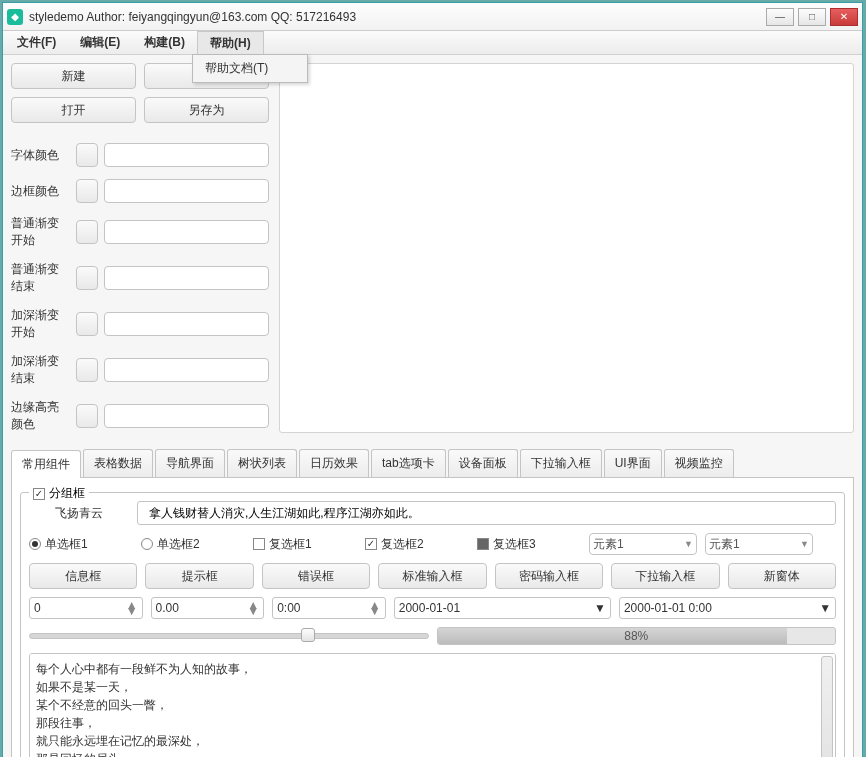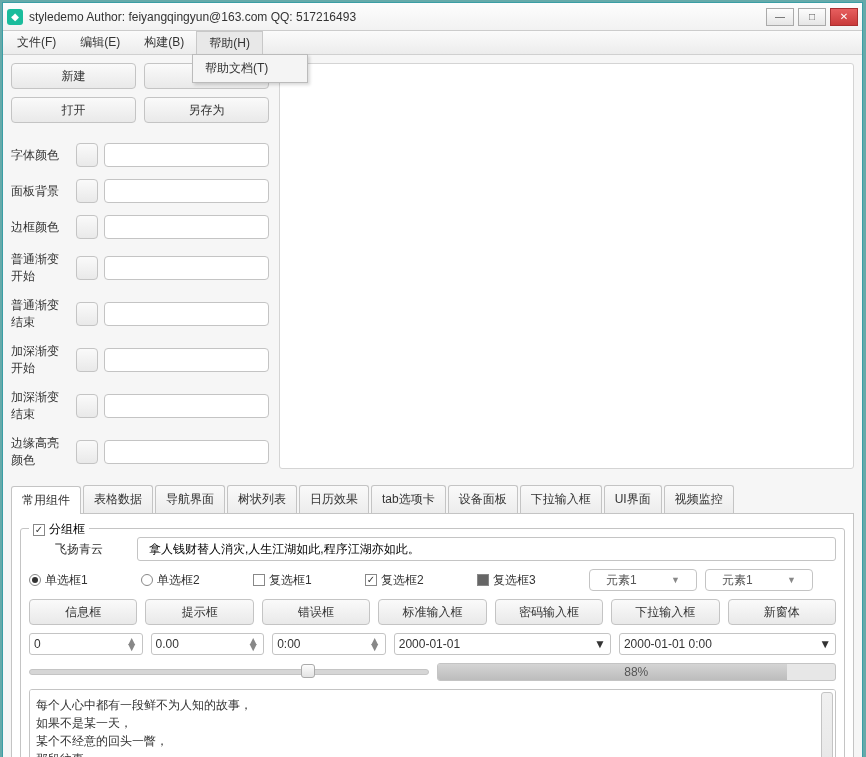--- a/index.html
+++ b/index.html
@@ -5,21 +5,21 @@
 * { box-sizing: border-box; margin: 0; padding: 0; font-family: "Microsoft YaHei", Arial, sans-serif; font-size: 12px; }
 body { background: #6aa; padding: 2px; }
 .window { width: 861px; background: #fff; border: 1px solid #3a9ea5; }
 .titlebar { background: linear-gradient(#fdfdfd,#f2f2f2); height: 28px; display: flex; align-items: center; padding: 0 4px; border-bottom: 1px solid #ccc; }
 .tb-icon { width: 16px; height: 16px; background: #1abc9c; border-radius: 3px; margin-right: 6px; display:flex;align-items:center;justify-content:center;color:#fff;font-size:10px; }
 .tb-title { color: #333; }
 .tb-spacer { flex: 1; }
 .tb-btn { width: 28px; height: 18px; border: 1px solid #aaa; background: linear-gradient(#fdfdfd,#e6e6e6); margin-left: 4px; display: flex; align-items: center; justify-content: center; font-size: 10px; color:#555; }
 .tb-close { background: linear-gradient(#e75f5f,#c93a3a); color: #fff; border-color:#aa3030; }
 .menubar { background: linear-gradient(#fbfbfb,#ececec); height: 24px; display: flex; align-items: stretch; padding: 0 2px; border-bottom: 1px solid #d0d0d0; position: relative; }
-.menu-item { padding: 0 12px; display: flex; align-items: center; color: #333; }
+.menu-item { padding: 0 12px; display: flex; align-items: center; color: #333; font-weight: bold; }
 .menu-item.open { background: #e8e8e8; border: 1px solid #c8c8c8; border-bottom: none; }
 .dropdown { position: absolute; top: 23px; left: 189px; background: #f4f4f4; border: 1px solid #bbb; box-shadow: 2px 2px 3px rgba(0,0,0,.15); width: 116px; z-index: 10; }
 .dropdown-item { padding: 5px 12px; color: #333; }
 .content { display: flex; padding: 8px; gap: 10px; background:#f6f6f6; }
 .leftcol { width: 258px; display: flex; flex-direction: column; gap: 8px; }
 .btn-row { display: flex; gap: 8px; }
 .btn { flex: 1; height: 26px; background: linear-gradient(#fafafa,#e9e9e9); border: 1px solid #c4c4c4; border-radius: 4px; display: flex; align-items: center; justify-content: center; color: #333; }
 .color-row { display: flex; align-items: center; gap: 6px; margin-top: 12px; }
 .color-label { width: 76px; text-align: left; color: #333; }
 .swatch { width: 28px; height: 24px; background: linear-gradient(#fafafa,#e9e9e9); border: 1px solid #c4c4c4; border-radius: 4px; }
@@ -34,21 +34,21 @@
 .groupbox-title { position: absolute; top: -8px; left: 8px; background: #fff; padding: 0 4px; display: flex; align-items: center; gap: 4px; }
 .row { display: flex; align-items: center; gap: 8px; margin-bottom: 8px; }
 .fylabel { width: 100px; text-align: center; color:#333; }
 .longinput { flex: 1; height: 24px; border: 1px solid #c4c4c4; border-radius: 3px; padding: 0 11px; background: #fff; }
 .radio, .check { display: flex; align-items: center; gap: 4px; width: 104px; color:#333;}
 .radio-dot { width:12px;height:12px;border:1px solid #888;border-radius:50%;display:flex;align-items:center;justify-content:center;}
 .radio-dot.sel::after{content:"";width:6px;height:6px;background:#333;border-radius:50%;}
 .chk-box { width:12px;height:12px;border:1px solid #888;display:flex;align-items:center;justify-content:center;font-size:10px;line-height:1;}
 .chk-box.sel::after{content:"✓";color:#333;}
 .chk-box.tri{background:#666;}
-.combo { width:108px; height:22px; border:1px solid #c4c4c4; border-radius:4px; background:#fff; display:flex; align-items:center; padding:0 16px; justify-content:space-between; color:#555;}
+.combo { width:108px; height:22px; border:1px solid #c4c4c4; border-radius:4px; background:#fff; display:flex; align-items:center; padding:0 3px; justify-content:space-between; color:#555;}
 .combo .arr{color:#888;font-size:9px;}
 .btn7 { flex:1; height:26px; background:linear-gradient(#fafafa,#e9e9e9); border:1px solid #c4c4c4; border-radius:4px; display:flex;align-items:center;justify-content:center;color:#333;}
 .spin { flex:1; height:22px; border:1px solid #c4c4c4; border-radius:3px; background:#fff; display:flex; align-items:center; padding:0 4px; justify-content:space-between; color:#333;}
 .spin .updn{display:flex;flex-direction:column;font-size:6px;line-height:6px;color:#888;}
 .date { flex:1; height:22px; border:1px solid #c4c4c4; border-radius:3px; background:#fff; display:flex; align-items:center; padding:0 4px; justify-content:space-between; color:#333;}
 .slider-track{flex:1;height:6px;background:#d6d6d6;border:1px solid #c4c4c4;border-radius:3px;position:relative;}
 .slider-thumb{position:absolute;top:-6px;width:14px;height:14px;background:linear-gradient(#fdfdfd,#e3e3e3);border:1px solid #aaa;border-radius:3px;}
 .progress{flex:1;height:18px;background:#e7e7e7;border:1px solid #c4c4c4;border-radius:3px;position:relative;overflow:hidden;}
 .progress-fill{height:100%;background:linear-gradient(#d4d4d4,#bcbcbc);}
 .progress-text{position:absolute;inset:0;display:flex;align-items:center;justify-content:center;color:#555;}
@@ -90,25 +90,20 @@
         <div class="btn">打开</div>
         <div class="btn">另存为</div>
       </div>
       <div id="color-rows">
           <div class="color-row">
      <div class="color-label">字体颜色</div>
      <div class="swatch"></div>
      <input class="swatch-input" style="">
    </div>
           <div class="color-row">
-     <div class="color-label">面板背景</div>
-     <div class="swatch"></div>
-     <input class="swatch-input" style="">
-   </div>
-          <div class="color-row">
      <div class="color-label">边框颜色</div>
      <div class="swatch"></div>
      <input class="swatch-input" style="">
    </div>
           <div class="color-row">
      <div class="color-label">普通渐变开始</div>
      <div class="swatch"></div>
      <input class="swatch-input" style="">
    </div>
           <div class="color-row">

